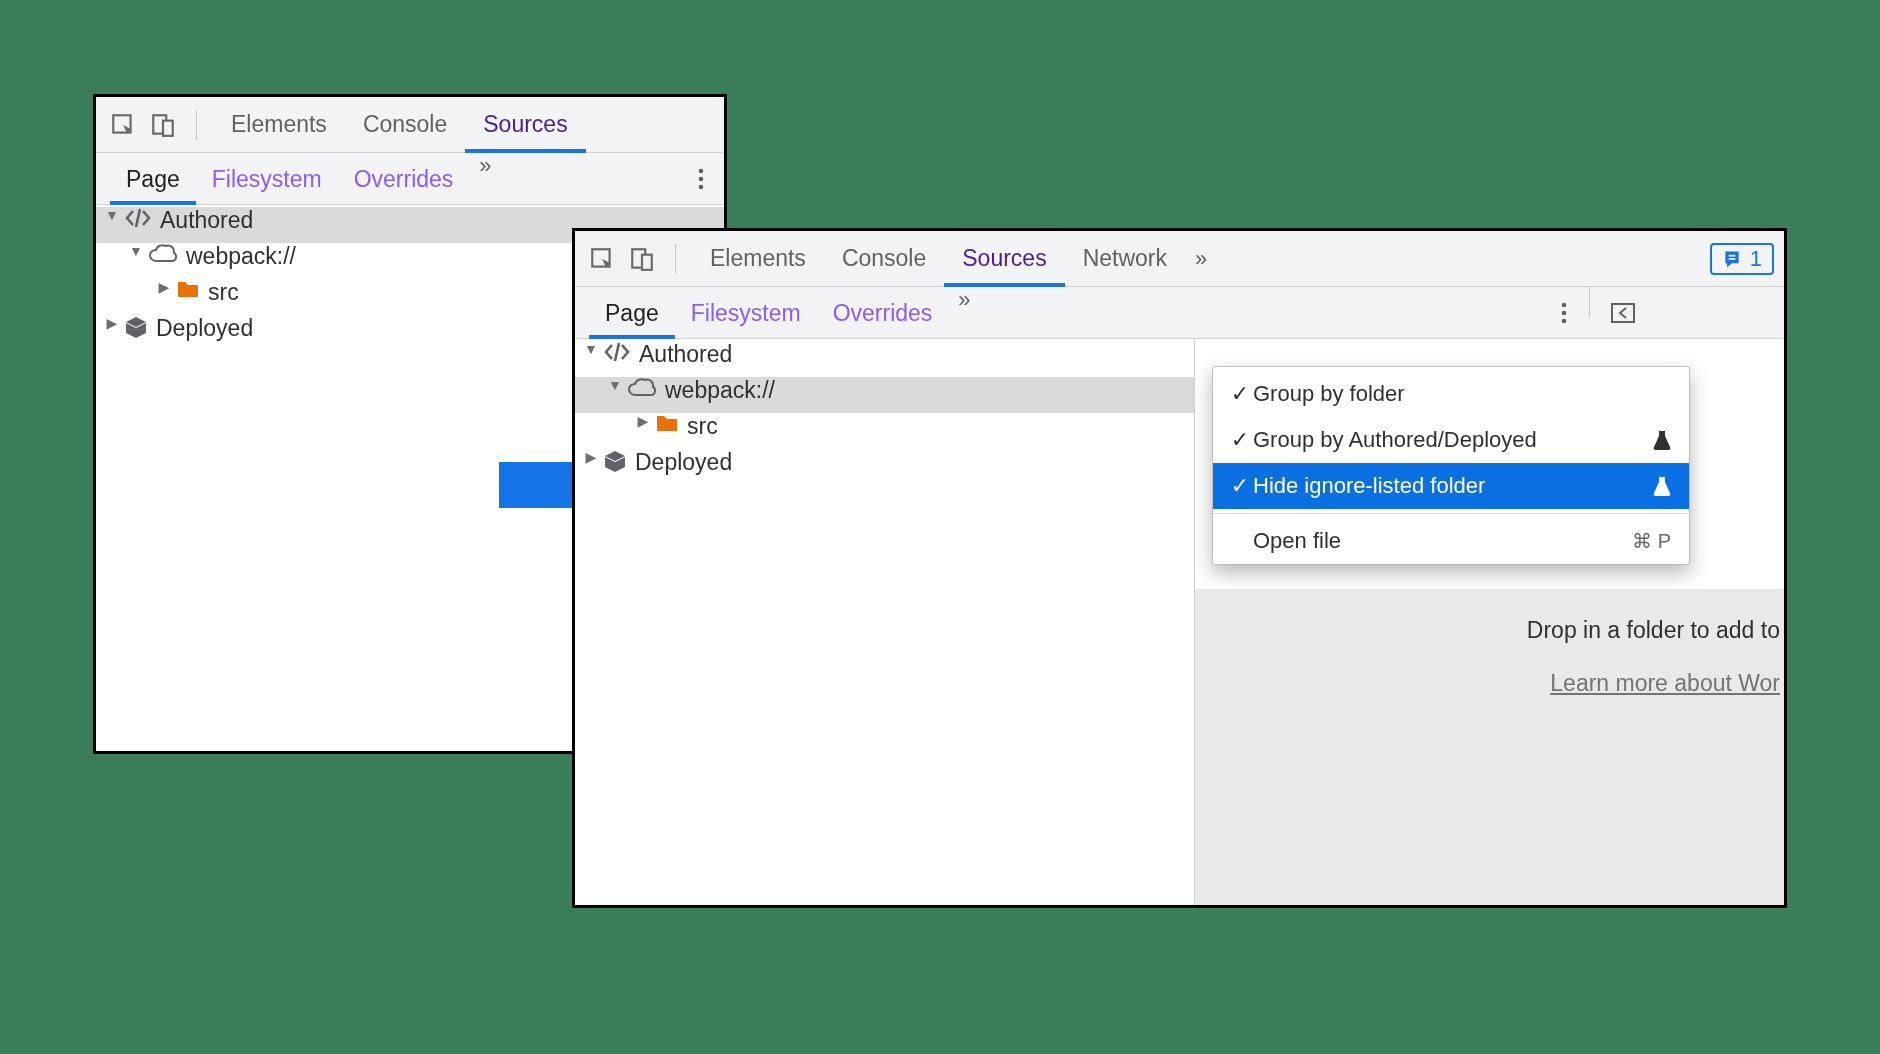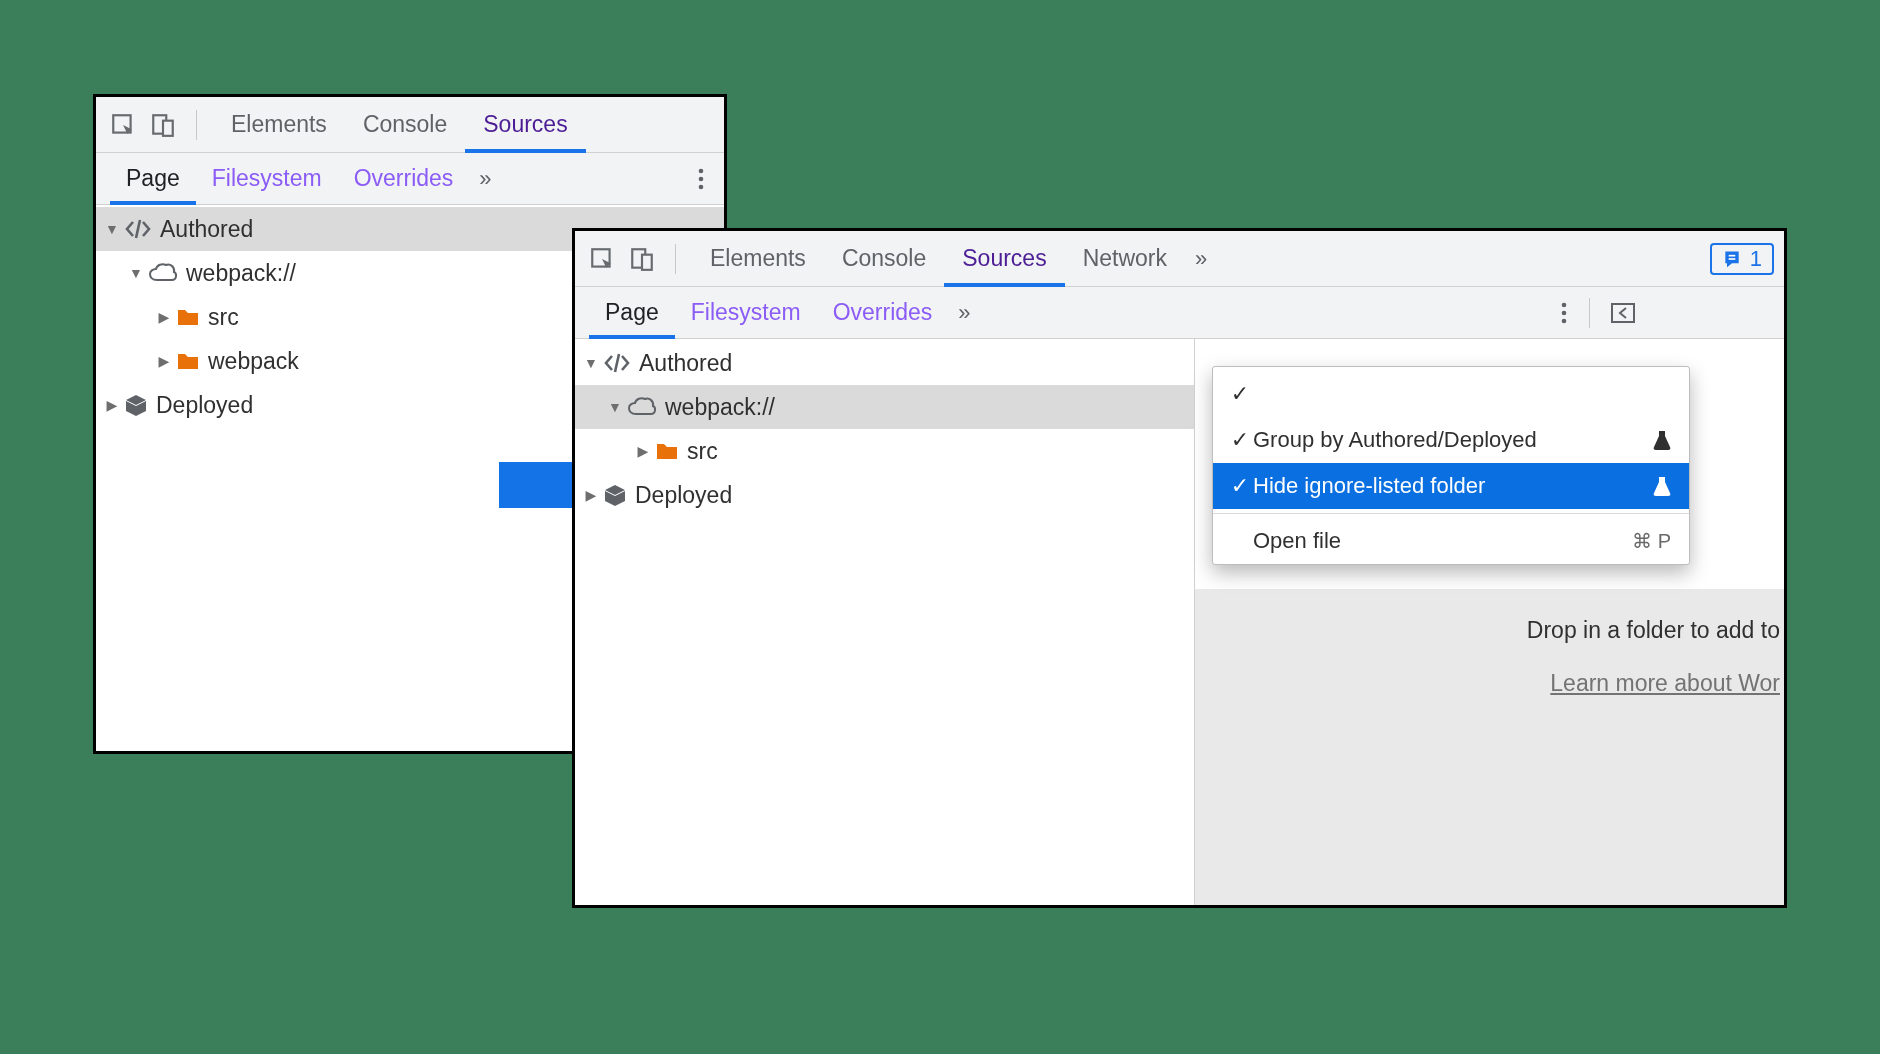--- a/index.html
+++ b/index.html
@@ -65,21 +65,20 @@
     display: inline-flex;
     align-items: center;
     gap: 8px;
     color: #1a73e8;
     font-size: 22px;
   }
   .issues-badge svg { display: block; }
 
   .sub-toolbar {
     display: flex;
-    align-items: center;
     height: 52px;
     background: #f1f3f4;
     border-bottom: 1px solid #d0d0d0;
     padding: 0 10px 0 14px;
   }
   .sub-tab {
     font-size: 23px;
     color: #8b5cf6;
     padding: 0 16px;
     height: 52px;
@@ -100,22 +99,22 @@
   .panel-toggle {
     color: #5f6368;
     padding: 0 8px;
     display: inline-flex;
     align-items: center;
   }
 
   .tree { flex: 1; padding-top: 2px; font-size: 23px; color: #303030; background: #fff; overflow: hidden; }
   .tree-row {
     display: flex;
-    align-items: center;
-    height: 44px;
+    align-items: flex-start;
+    height: 36px;
     padding-left: 6px;
     white-space: nowrap;
   }
   .tree-row.selected { background: #dadada; }
   .tri {
     color: #6e6e6e;
     width: 20px;
     text-align: center;
     font-size: 14px;
   }
@@ -236,29 +235,20 @@
     </div>
     <div class="tree-row ind2">
       <span class="tri right"></span>
       <span class="node-icon">
           <svg width="24" height="20" viewBox="0 0 24 20">
             <path class="folder-svg" d="M2 3 H9 L12 6 H22 V18 H2 Z"></path>
           </svg>
         </span>
       <span>src</span>
     </div>
-    <div class="tree-row ind2">
-      <span class="tri right"></span>
-      <span class="node-icon">
-          <svg width="24" height="20" viewBox="0 0 24 20">
-            <path class="folder-svg" d="M2 3 H9 L12 6 H22 V18 H2 Z"></path>
-          </svg>
-        </span>
-      <span>webpack</span>
-    </div>
     <div class="tree-row">
       <span class="tri right"></span>
       <span class="node-icon">
           <svg width="24" height="24" viewBox="0 0 24 24">
             <path class="cube-fill" d="M12 2 L22 7 L12 12 L2 7 Z M2 8 L12 13 V23 L2 18 Z M22 8 V18 L12 23 V13 Z"></path>
           </svg>
         </span>
       <span>Deployed</span>
     </div>
   </div>
@@ -371,20 +361,21 @@
         <div style="margin-bottom:26px;">Drop in a folder to add to</div>
         <a href="#">Learn more about Wor</a>
       </div>
     </div>
   </div>
 </div>
 
 <div class="dropdown" style="left:1212px; top:366px; width:478px;">
   <div class="dd-row">
     <span class="chk">✓</span>
+    <span class="dd-label">Group by folder</span>
   </div>
   <div class="dd-row">
     <span class="chk">✓</span>
     <span class="dd-label">Group by Authored/Deployed</span>
     <span class="flask">
         <svg width="18" height="20" viewBox="0 0 18 20">
           <path fill="#303030" d="M6 1 H12 V6 L17 17 C18 19 17 20 15 20 H3 C1 20 0 19 1 17 L6 6 Z"></path>
         </svg>
       </span>
   </div>

